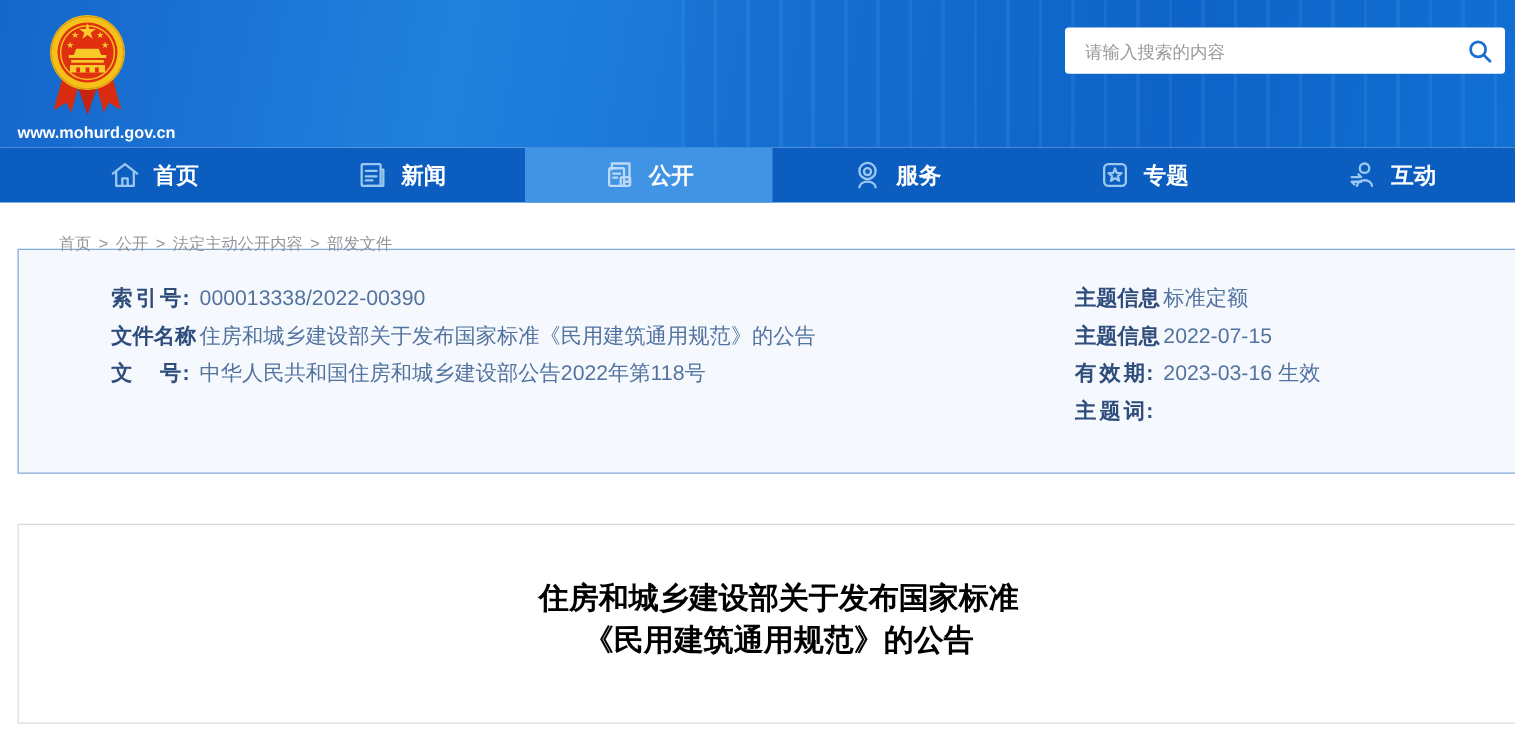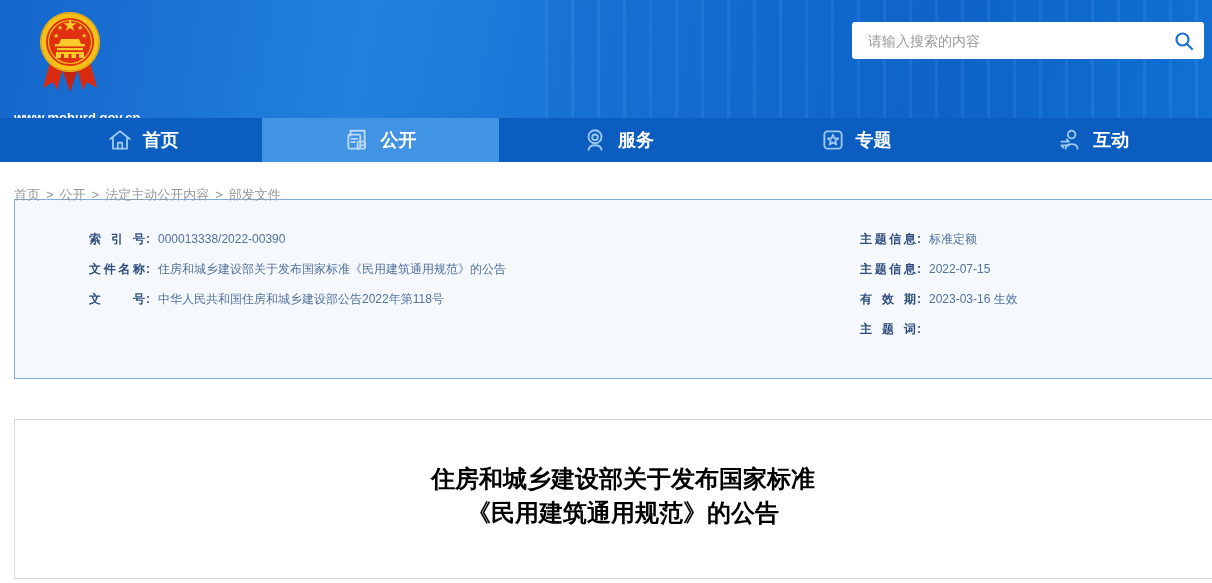--- a/index.html
+++ b/index.html
@@ -8,21 +8,21 @@
   .page{position:relative;width:1212px;height:583px;}
 
   
   .header{position:relative;height:118px;
     background:linear-gradient(100deg,#1566cb 0%,#2181dd 30%,#1570d4 55%,#0e66cc 78%,#1273d8 100%);
     overflow:hidden;}
   .header .photo-texture{position:absolute;right:0;top:0;width:55%;height:100%;opacity:.18;
     background:repeating-linear-gradient(90deg,rgba(255,255,255,.25) 0 3px,rgba(0,40,110,.25) 3px 26px);}
   .logo-wrap{position:absolute;left:14px;top:4px;width:112px;text-align:center;cursor:pointer;}
   .logo-wrap svg{display:block;margin:0 auto;}
-  .site-url{color:#fff;font-weight:bold;font-size:13px;margin-top:14px;white-space:nowrap;}
+  .site-url{color:#fff;font-weight:bold;font-size:13px;margin-top:2px;white-space:nowrap;}
   .title-block{position:absolute;left:126px;top:16px;color:#fff;}
   .site-title{font-size:37px;font-weight:bold;letter-spacing:1px;line-height:46px;
       text-shadow:0 1px 2px rgba(0,40,110,.35);}
   .site-subtitle{font-size:13.5px;margin-top:4px;letter-spacing:.2px;}
   .searchbox{position:absolute;left:852px;top:22px;width:352px;height:37px;background:#fff;
       border-radius:3px;display:flex;align-items:center;gap:32px;}
   .searchbox input{flex:1;border:0;outline:none;background:transparent;margin-left:14px;
       font-size:14px;color:#333;font-family:inherit;}
   .searchbox input::placeholder{color:#9a9a9a;}
   .search-btn{width:40px;height:37px;border:0;background:transparent;display:flex;
@@ -31,30 +31,30 @@
   
   .nav{display:flex;height:44px;background:#0b5dc0;padding-left:24px;}
   .nav-item{flex:1;display:flex;align-items:center;justify-content:center;gap:10px;
       color:#fff;font-size:18px;font-weight:bold;cursor:pointer;}
   .nav-item.active{background:#4193e3;}
   .nav-item svg{width:26px;height:26px;stroke:#9cc7f0;fill:none;stroke-width:1.7;
       stroke-linecap:round;stroke-linejoin:round;}
   .nav-item.active svg{stroke:#bcd9f5;}
 
   
-  .breadcrumb{padding:24px 0 0 14px;font-size:13px;color:#92969b;height:37px;box-sizing:border-box;}
+  .breadcrumb{padding:24px 0 0 14px;font-size:13px;color:#92969b;height:37px;box-sizing:border-box;margin-left:33px;}
   .breadcrumb a{color:#92969b;text-decoration:none;cursor:pointer;}
   .crumb-sep{margin:0 6px;}
 
   
   .meta-panel{margin-left:14px;margin-right:-20px;height:180px;box-sizing:border-box;
       background:#f5f8fd;border:1px solid #80aad8;display:flex;padding-top:24px;}
   .meta-col-left{flex:0 0 845px;padding-left:74px;box-sizing:border-box;}
   .meta-col-right{flex:1;}
-  .mrow{line-height:30px;font-size:12px;white-space:nowrap;}
+  .mrow{line-height:30px;font-size:17px;white-space:nowrap;}
   .mlabel{display:inline-block;width:56px;text-align:justify;text-align-last:justify;
       font-weight:bold;color:#2e4d7d;vertical-align:top;}
   .mcolon{font-weight:bold;color:#2e4d7d;margin:0 8px 0 1px;}
   .mvalue{color:#52739f;}
 
   
   .doc-panel{margin:40px -20px 0 14px;height:160px;background:#fff;
       border:1px solid #d7dce2;box-sizing:border-box;padding-top:42px;}
   .doc-title{text-align:center;font-size:24px;font-weight:bold;color:#000;line-height:34px;}
 </style>
@@ -110,20 +110,30 @@
 
   <div class="nav">
     <div class="nav-item">
       <svg viewBox="0 0 24 24">
         <path d="M3 11 L12 4 L21 11"></path>
           <path d="M5.5 10 V20 H18.5 V10"></path>
           <path d="M10 20 V14.5 H14 V20"></path>
       </svg>
       <span>首页</span>
     </div>
+    <div class="nav-item">
+      <svg viewBox="0 0 24 24">
+        <rect x="4" y="4" width="14" height="16" rx="1"></rect>
+        <line x1="7" y1="9" x2="15" y2="9"></line>
+          <line x1="7" y1="13" x2="15" y2="13"></line>
+          <line x1="7" y1="16" x2="12" y2="16"></line>
+        <path d="M18 8 h2 v12 h-12"></path>
+      </svg>
+      <span>新闻</span>
+    </div>
     <div class="nav-item active">
       <svg viewBox="0 0 24 24">
         <path d="M6 8 V3.5 H19 V17 H15"></path>
         <rect x="4" y="7" width="11" height="13" rx="1"></rect>
         <line x1="7" y1="11" x2="12" y2="11"></line>
           <line x1="7" y1="14" x2="10" y2="14"></line>
         <rect x="12.5" y="13.5" width="7" height="6.5" rx="1.5"></rect>
       </svg>
       <span>公开</span>
     </div>

